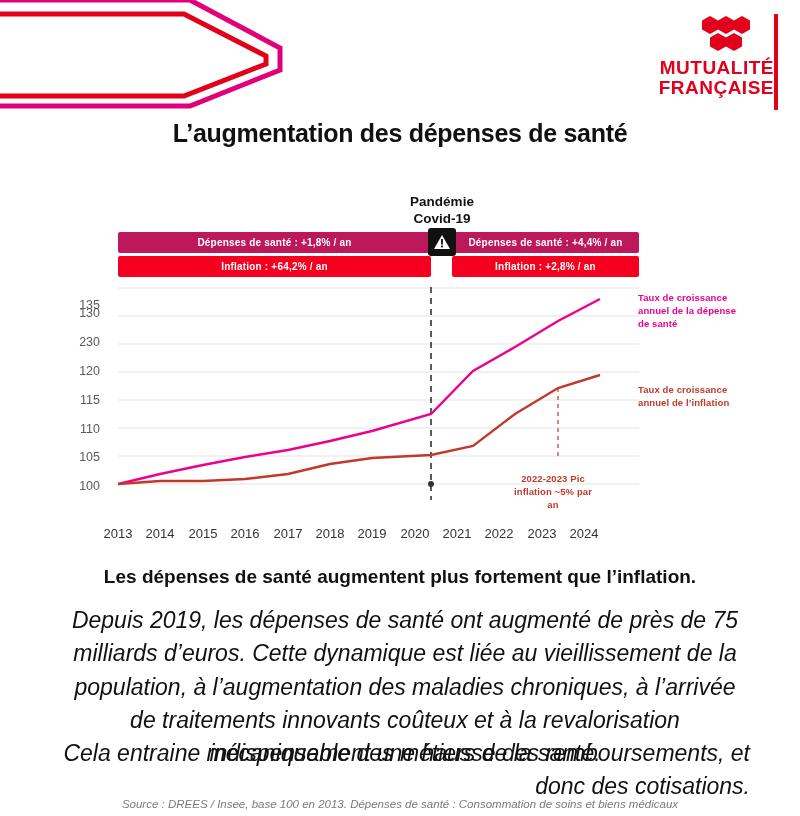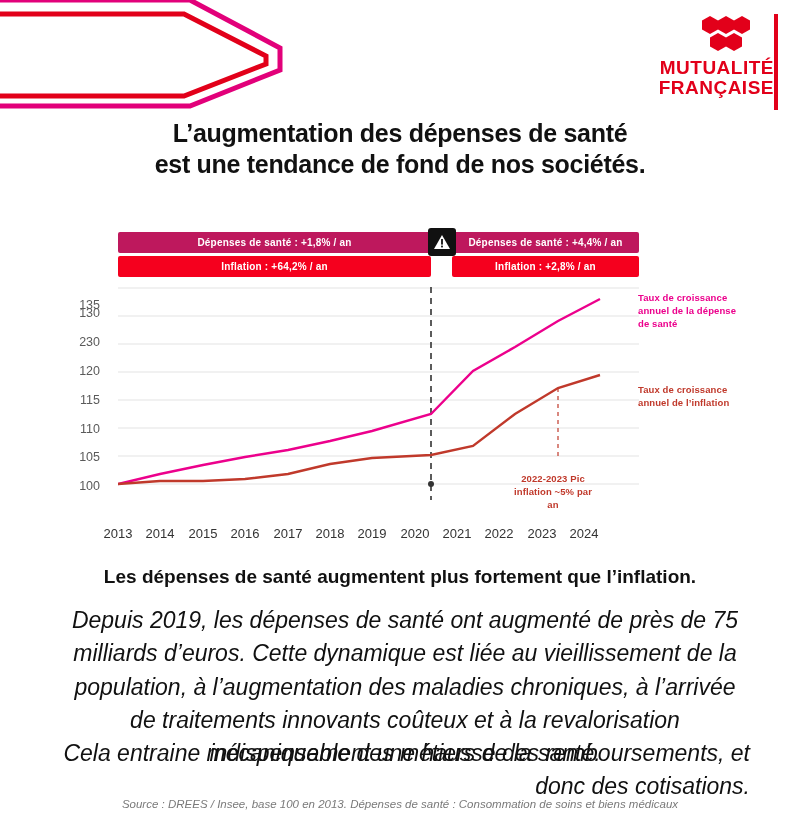--- a/index.html
+++ b/index.html
@@ -217,25 +217,28 @@
       </g>
     </svg>
   </div>
   <div class="logo-text">MUTUALITÉ</div>
   <div class="logo-text">FRANÇAISE</div>
   <div class="logo-rule"></div>
 </div>
 
 <div class="headline">
   <div>L’augmentation des dépenses de santé</div>
-  <div>est une tendance de fond de nos sociétés.</div>
 </div>
 
 <div class="chart-wrap">
 
+  <div class="pandemic-label">
+    <div>Pandémie</div>
+    <div>Covid-19</div>
+  </div>
 
   <div class="band magenta band-health-pre">Dépenses de santé : +1,8% / an</div>
   <div class="band red band-infl-pre">Inflation : +64,2% / an</div>
   <div class="band magenta band-health-post">Dépenses de santé : +4,4% / an</div>
   <div class="band red band-infl-post">Inflation : +2,8% / an</div>
 
   <div class="warning-badge">
     <svg width="18" height="18" viewBox="0 0 18 18">
       <polygon points="9,2 17,16 1,16" fill="#ffffff"></polygon>
       <rect x="8.1" y="6" width="1.8" height="5.6" fill="#111"></rect>

